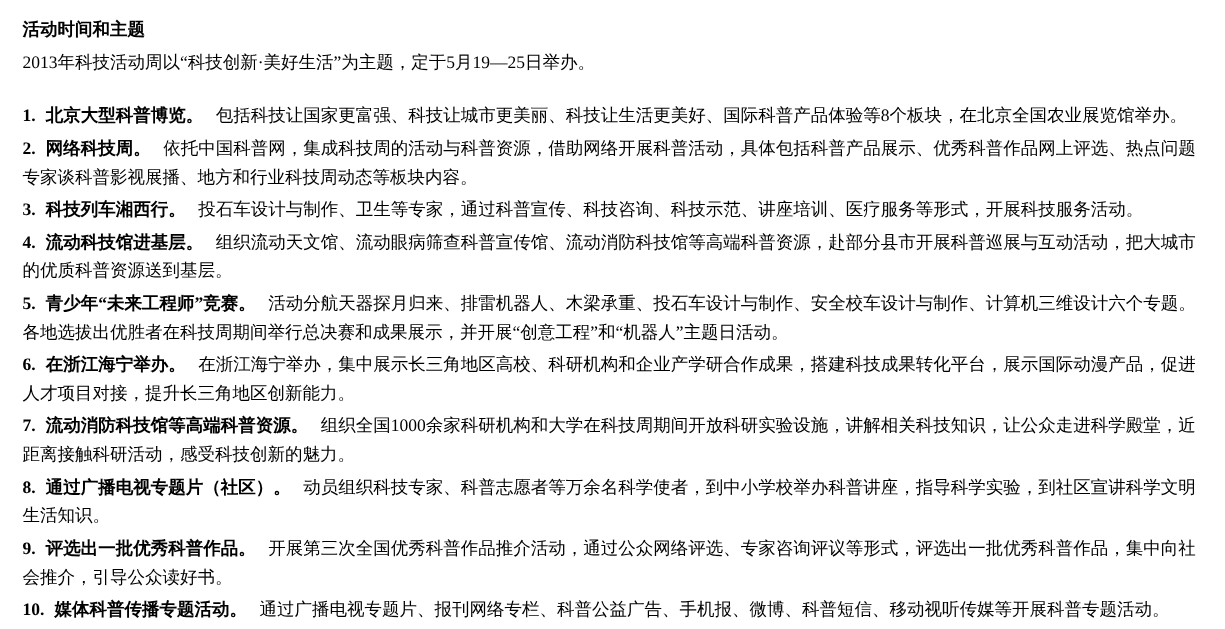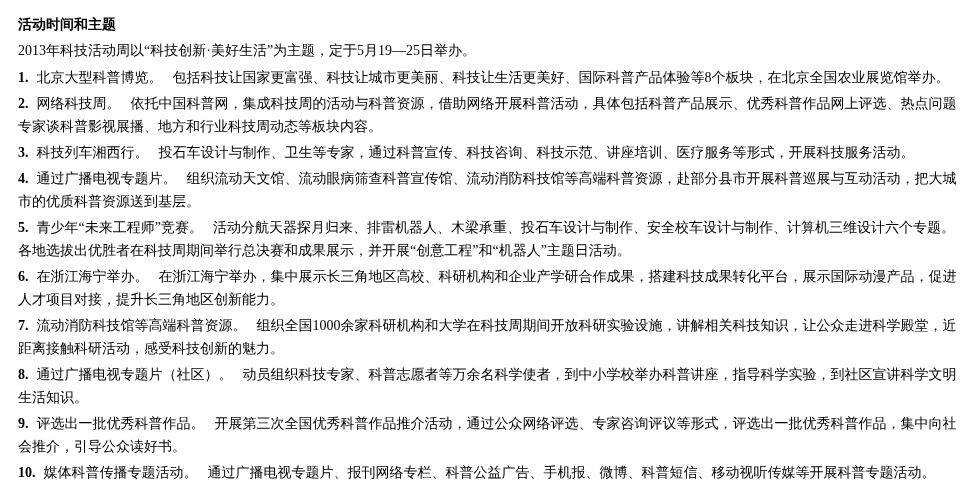--- a/index.html
+++ b/index.html
@@ -20,31 +20,31 @@
     line-height: 23px;
     overflow: hidden;
   }
   .heading {
     font-weight: bold;
     font-size: 14px;
     line-height: 23px;
     margin: 0 0 3px 0;
   }
   .para {
-    margin: 0 0 4px 0;
+    margin: 0 0 20px 0;
   }
   .item {
     margin: 0 0 3px 0;
   }
   .item .num {
     font-weight: bold;
     margin-right: 8px;
   }
   .item .title {
-    font-weight: normal;
+    font-weight: bold;
     margin-right: 10px;
   }
 </style>
 </head>
 <body>
 
 <div class="doc">
 
   <div class="heading">活动时间和主题</div>
 
@@ -57,21 +57,21 @@
 
   <p class="item">
     <b class="num">2.</b><b class="title">网络科技周。</b><span class="text">依托中国科普网，集成科技周的活动与科普资源，借助网络开展科普活动，具体包括科普产品展示、优秀科普作品网上评选、热点问题专家谈科普影视展播、地方和行业科技周动态等板块内容。</span>
   </p>
 
   <p class="item">
     <b class="num">3.</b><b class="title">科技列车湘西行。</b><span class="text">投石车设计与制作、卫生等专家，通过科普宣传、科技咨询、科技示范、讲座培训、医疗服务等形式，开展科技服务活动。</span>
   </p>
 
   <p class="item">
-    <b class="num">4.</b><b class="title">通过广播电视专题片。</b><span class="text">组织流动天文馆、流动眼病筛查科普宣传馆、流动消防科技馆等高端科普资源，赴部分县市开展科普巡展与互动活动，把大城市的优质科普资源送到基层。</span>
+    <b class="num">4.</b><b class="title">流动科技馆进基层。</b><span class="text">组织流动天文馆、流动眼病筛查科普宣传馆、流动消防科技馆等高端科普资源，赴部分县市开展科普巡展与互动活动，把大城市的优质科普资源送到基层。</span>
   </p>
 
   <p class="item">
     <b class="num">5.</b><b class="title">青少年“未来工程师”竞赛。</b><span class="text">活动分航天器探月归来、排雷机器人、木梁承重、投石车设计与制作、安全校车设计与制作、计算机三维设计六个专题。各地选拔出优胜者在科技周期间举行总决赛和成果展示，并开展“创意工程”和“机器人”主题日活动。</span>
   </p>
 
   <p class="item">
     <b class="num">6.</b><b class="title">在浙江海宁举办。</b><span class="text">在浙江海宁举办，集中展示长三角地区高校、科研机构和企业产学研合作成果，搭建科技成果转化平台，展示国际动漫产品，促进人才项目对接，提升长三角地区创新能力。</span>
   </p>
 

